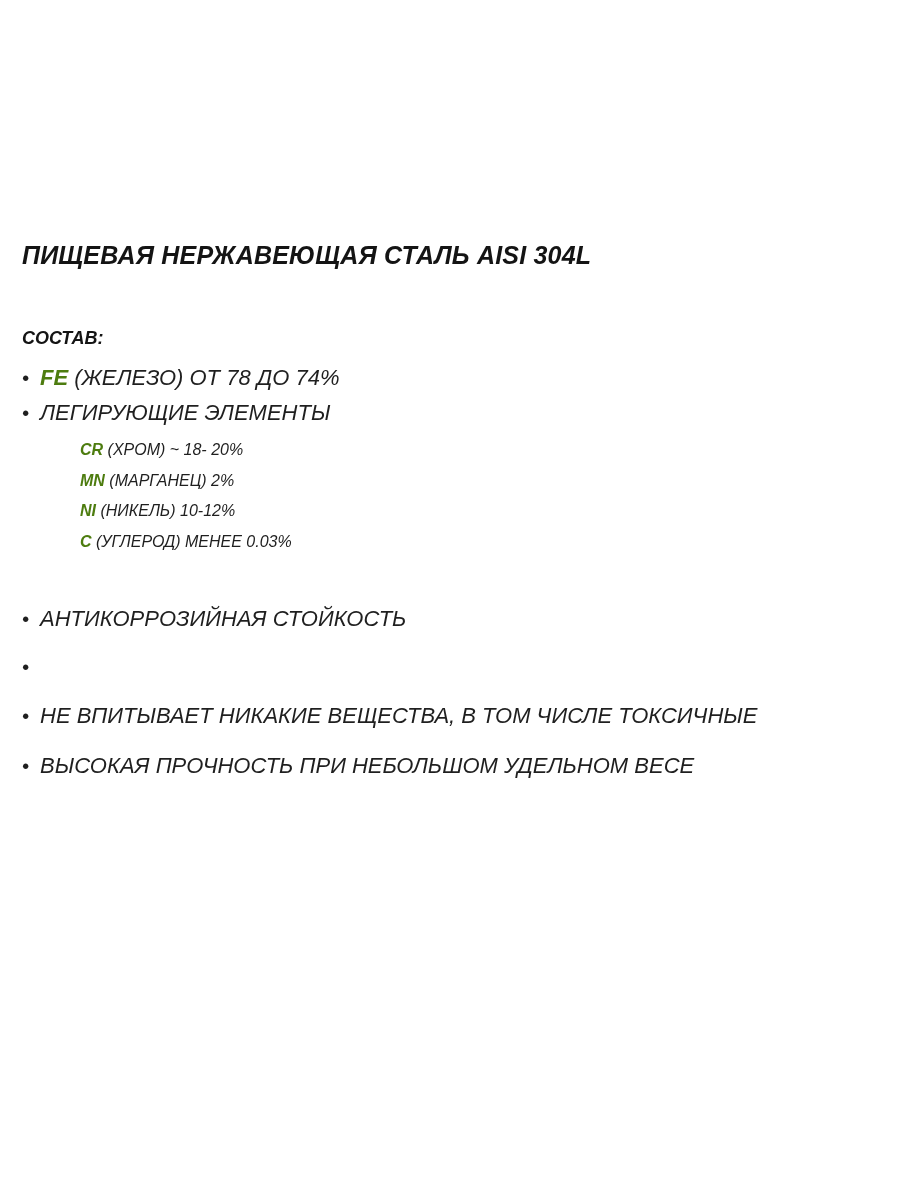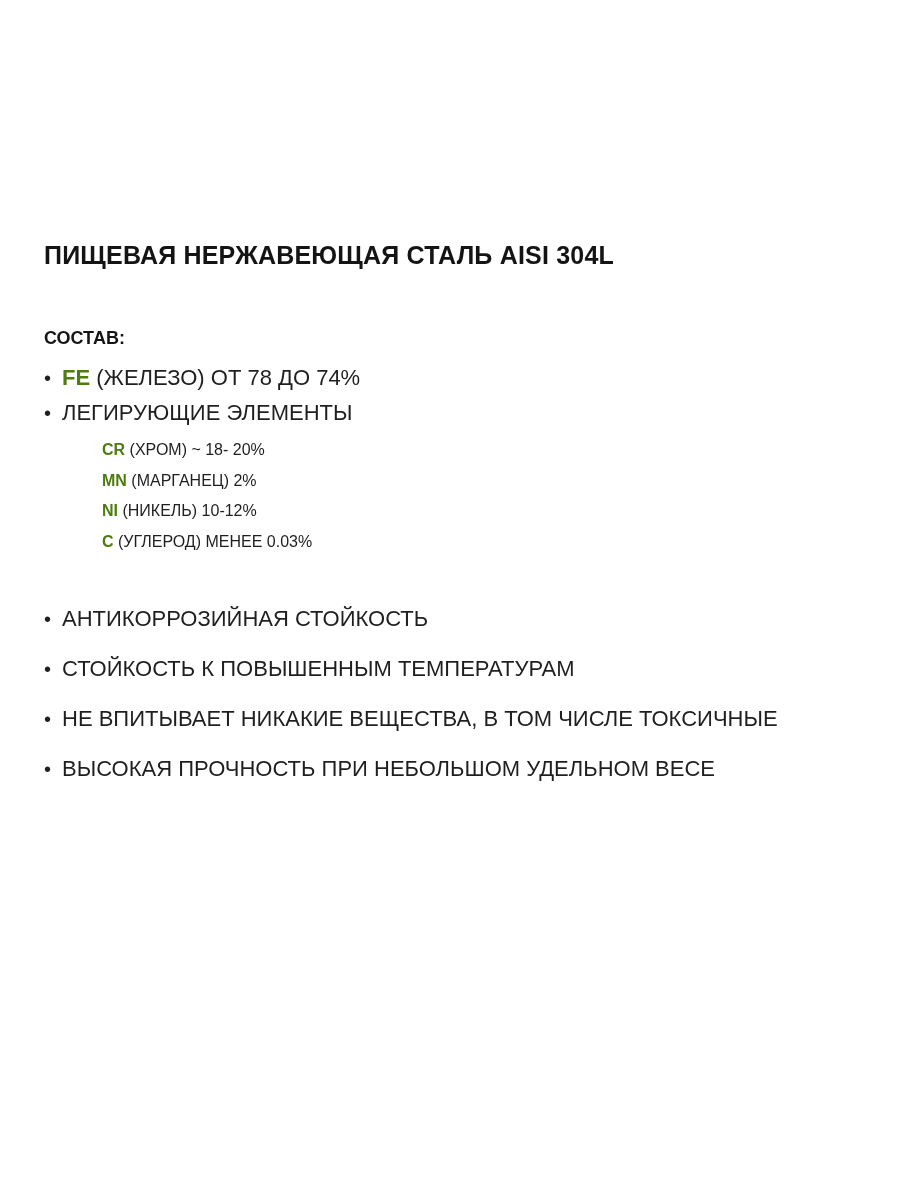--- a/index.html
+++ b/index.html
@@ -12,21 +12,22 @@
     background: #ffffff;
     font-family: "Liberation Sans", sans-serif;
     color: #1a1a1a;
     overflow: hidden;
   }
   .page {
     position: relative;
     width: 900px;
     height: 1200px;
     box-sizing: border-box;
-    padding: 240px 30px 0 44px;
+    padding: 240px 30px 0 22px;
+    font-style: italic;
   }
   .doc-title {
     font-size: 25px;
     font-weight: bold;
     letter-spacing: 0.2px;
     color: #141414;
     margin: 0 0 58px 0;
     line-height: 1.2;
   }
   .section-heading {
@@ -116,21 +117,20 @@
 
   <section class="properties-block">
 
     <ul class="bullet-list">
       <li class="bullet-item">
         <span class="bullet-dot">•</span>
         <span class="bullet-text">АНТИКОРРОЗИЙНАЯ СТОЙКОСТЬ</span>
       </li>
       <li class="bullet-item">
         <span class="bullet-dot">•</span>
-        <span class="bullet-text">СТОЙКОСТЬ К ПОВЫШЕННЫМ ТЕМПЕРАТУРАМ</span>
       </li>
       <li class="bullet-item">
         <span class="bullet-dot">•</span>
         <span class="bullet-text">НЕ ВПИТЫВАЕТ НИКАКИЕ ВЕЩЕСТВА, В ТОМ ЧИСЛЕ ТОКСИЧНЫЕ</span>
       </li>
       <li class="bullet-item">
         <span class="bullet-dot">•</span>
         <span class="bullet-text">ВЫСОКАЯ ПРОЧНОСТЬ ПРИ НЕБОЛЬШОМ УДЕЛЬНОМ ВЕСЕ</span>
       </li>
     </ul>

